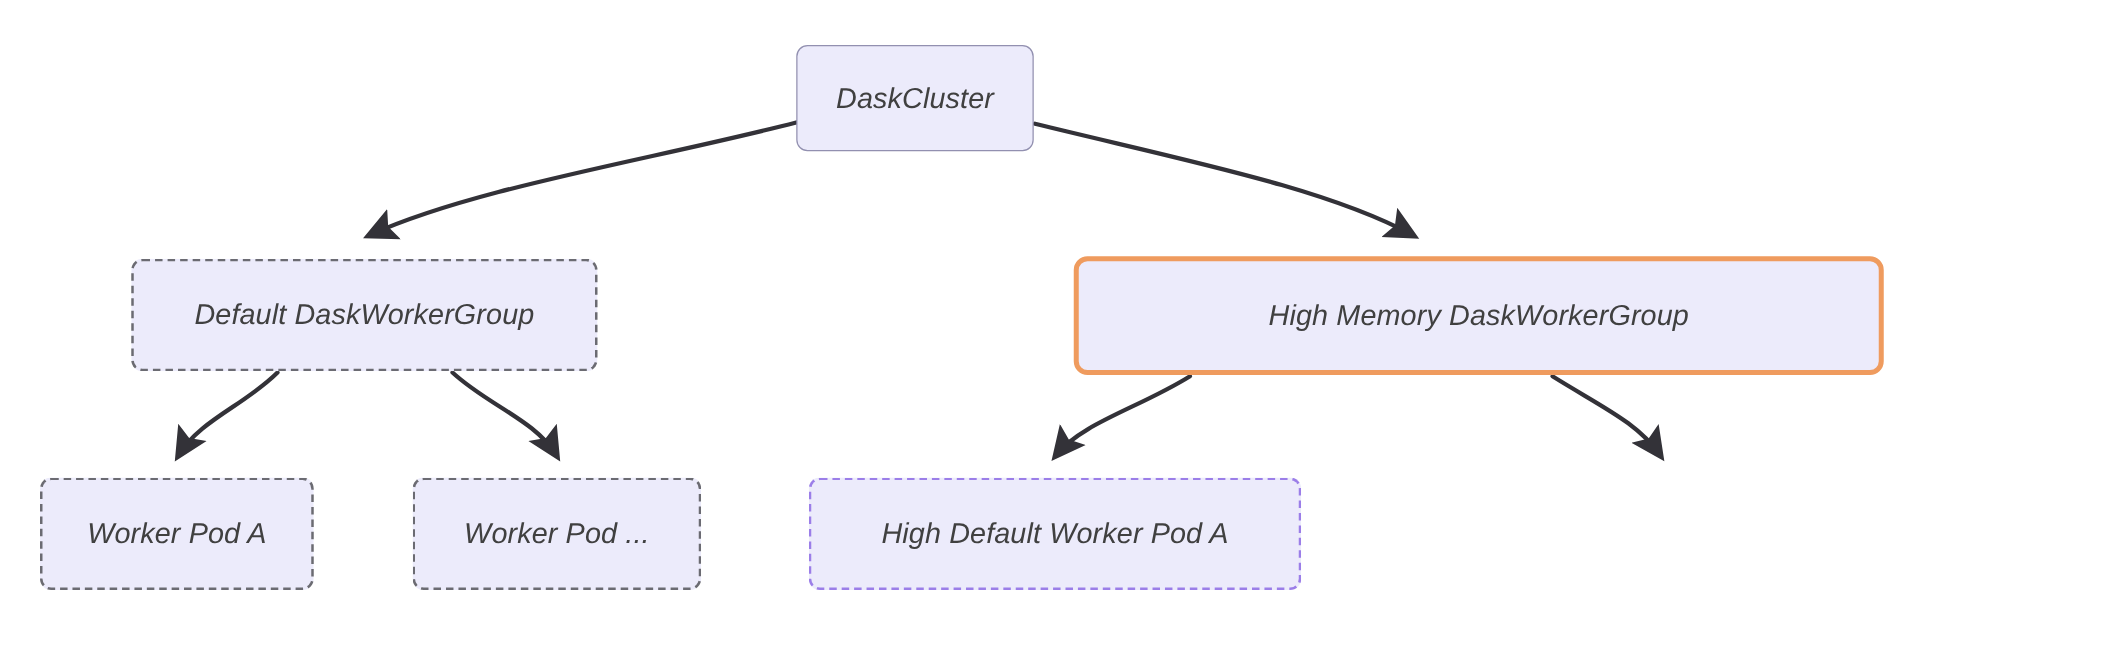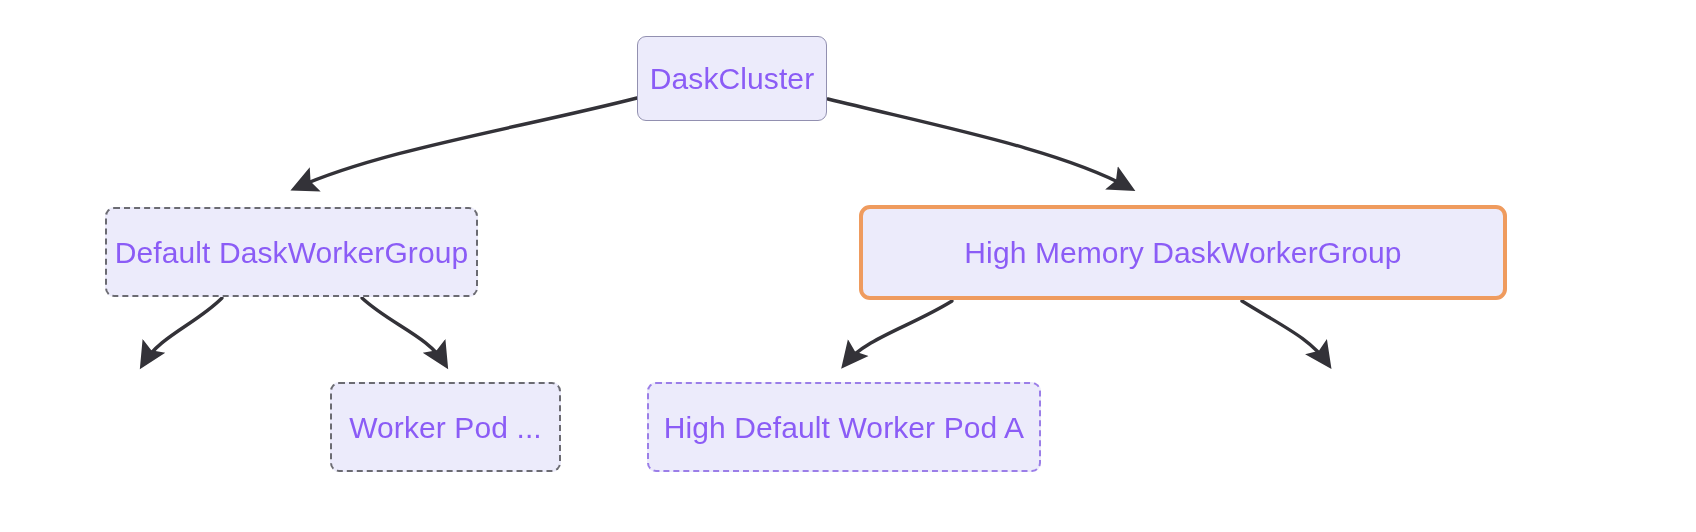--- a/index.html
+++ b/index.html
@@ -27,26 +27,27 @@
     pointer-events: none;
   }
   .node {
     position: absolute;
     box-sizing: border-box;
     display: flex;
     align-items: center;
     justify-content: center;
     background: #ecebfb;
     border-radius: 9px;
-    color: #8b5cf6;
-    font-size: 30px;
+    color: #404040;
+    font-size: 23px;
     line-height: 1.1;
     letter-spacing: 0.1px;
     white-space: nowrap;
     z-index: 2;
+    font-style: italic;
   }
   .node-label {
     display: block;
     padding: 0 14px;
   }
 
   
   .node--solid-gray {
     border: 1.4px solid #9290b0;
   }
@@ -100,20 +101,23 @@
   </div>
 
   <div class="node node--dashed-gray" id="node-default-group">
     <span class="node-label">Default DaskWorkerGroup</span>
   </div>
 
   <div class="node node--solid-orange" id="node-highmem-group">
     <span class="node-label">High Memory DaskWorkerGroup</span>
   </div>
 
+  <div class="node node--dashed-gray" id="node-worker-pod-a">
+    <span class="node-label">Worker Pod A</span>
+  </div>
 
   <div class="node node--dashed-gray" id="node-worker-pod-ellipsis">
     <span class="node-label">Worker Pod ...</span>
   </div>
 
   <div class="node node--dashed-purple" id="node-hm-pod-a">
     <span class="node-label">High Default Worker Pod A</span>
   </div>
 
 

